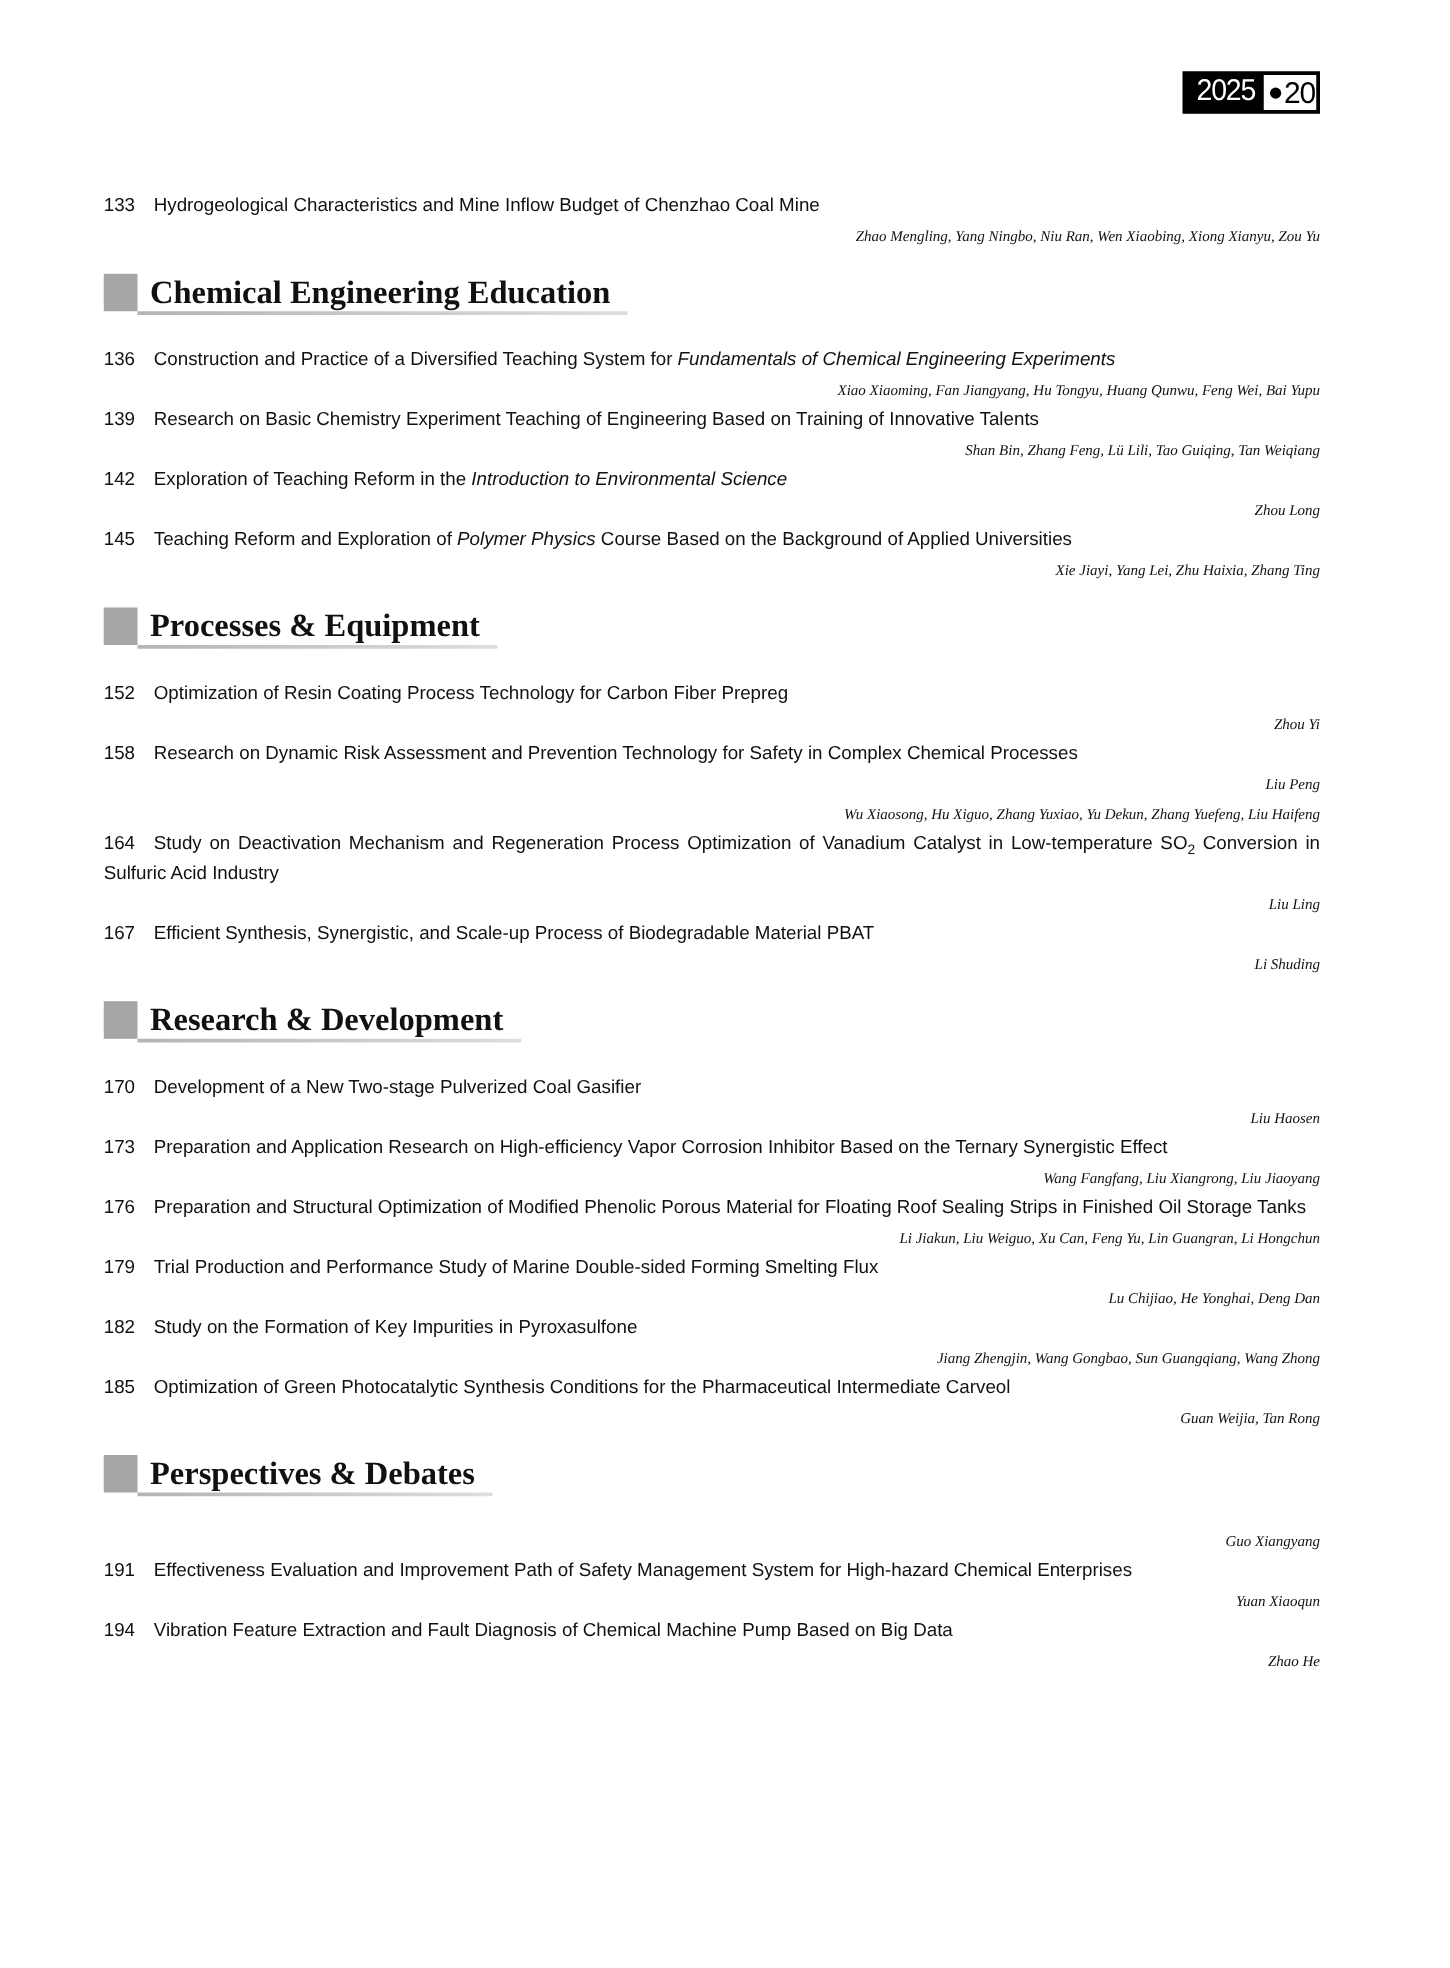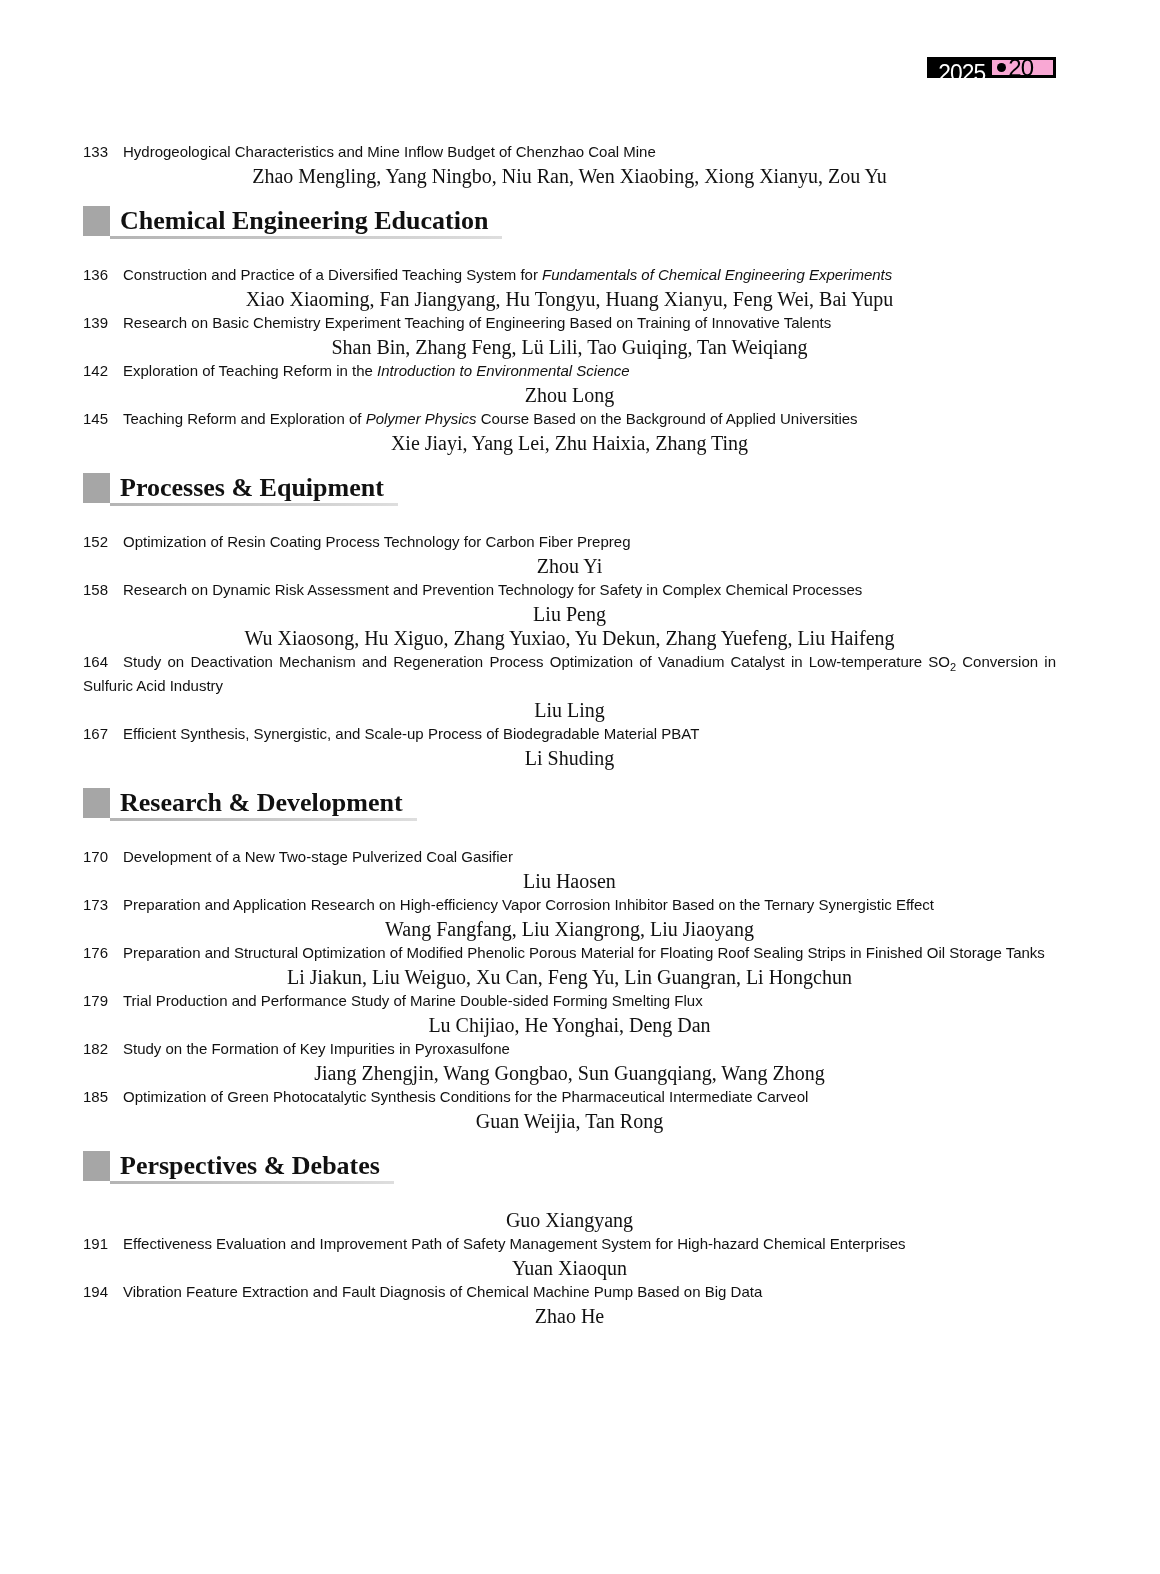--- a/index.html
+++ b/index.html
@@ -19,34 +19,34 @@
     padding:57px 104px 40px 83px;
     font-family:"Liberation Sans",sans-serif;
     color:var(--text);
     overflow:hidden;
   }
   
   .badge-row{display:flex;justify-content:flex-end;margin-bottom:62px;}
   .badge{
     display:flex;align-items:stretch;
     background:var(--badge-bg);
-    padding:3px;height:21px;box-sizing:border-box;
+    padding:3px;height:34px;box-sizing:border-box;
   }
   .badge-year{
     color:var(--badge-fg);
     font-size:24px;line-height:25px;
     padding:0 6px 0 7px;
     transform:scaleX(0.95);
     letter-spacing:-1px;
     font-family:"Liberation Sans",sans-serif;
   }
   .badge-issue{
-    background:#f9a8d4;color:#000;
+    background:#ffffff;color:#000;
     display:flex;align-items:center;
-    padding:0 20px 0 5px;
+    padding:0 1px 0 5px;
     font-size:24px;line-height:25px;
     letter-spacing:-1px;
   }
   .badge-dot{
     width:9px;height:9px;border-radius:50%;
     background:#000;display:inline-block;margin-right:2px;flex:none;
   }
   
   .section-header{display:flex;gap:10px;margin:18px 0 24px;height:33px;}
   .sq{width:27px;height:30px;background:var(--section-marker);flex:none;}
@@ -62,22 +62,22 @@
   }
   
   .entry .title{
     font-size:15px;line-height:24px;margin:0;
     text-align:justify;
   }
   .entry .num{display:inline-block;width:40px;}
   .entry .title i{font-style:italic;}
   .entry .title sub{font-size:11px;line-height:0;}
   .entry .authors{
-    font-family:"Liberation Serif",serif;
-    font-size:20px;line-height:24px;margin:0;text-align:center;
+    font-family:"Liberation Serif",serif;font-style:italic;
+    font-size:12px;line-height:24px;margin:0;text-align:right;
   }
 </style>
 </head>
 <body>
 
 <div class="page">
   <div class="badge-row">
     <div class="badge">
       <span class="badge-year">2025</span>
       <span class="badge-issue">
@@ -96,21 +96,21 @@
   <div class="section-header">
     <span class="sq"></span>
     <span class="title-wrap">
       <span class="section-title">Chemical Engineering Education</span>
       <span class="rule"></span>
     </span>
   </div>
 
   <div class="entry">
     <p class="title"><span class="num">136</span><span class="tsegs"><span>Construction and Practice of a Diversified Teaching System for </span><i>Fundamentals of Chemical Engineering Experiments</i></span></p>
-    <p class="authors">Xiao Xiaoming, Fan Jiangyang, Hu Tongyu, Huang Xianyu, Feng Wei, Bai Yupu</p>
+    <p class="authors">Xiao Xiaoming, Fan Jiangyang, Hu Tongyu, Huang Qunwu, Feng Wei, Bai Yupu</p>
   </div>
 
   <div class="entry">
     <p class="title"><span class="num">139</span><span class="tsegs"><span>Research on Basic Chemistry Experiment Teaching of Engineering Based on Training of Innovative Talents</span></span></p>
     <p class="authors">Shan Bin, Zhang Feng, Lü Lili, Tao Guiqing, Tan Weiqiang</p>
   </div>
 
   <div class="entry">
     <p class="title"><span class="num">142</span><span class="tsegs"><span>Exploration of Teaching Reform in the </span><i>Introduction to Environmental Science</i></span></p>
     <p class="authors">Zhou Long</p>

